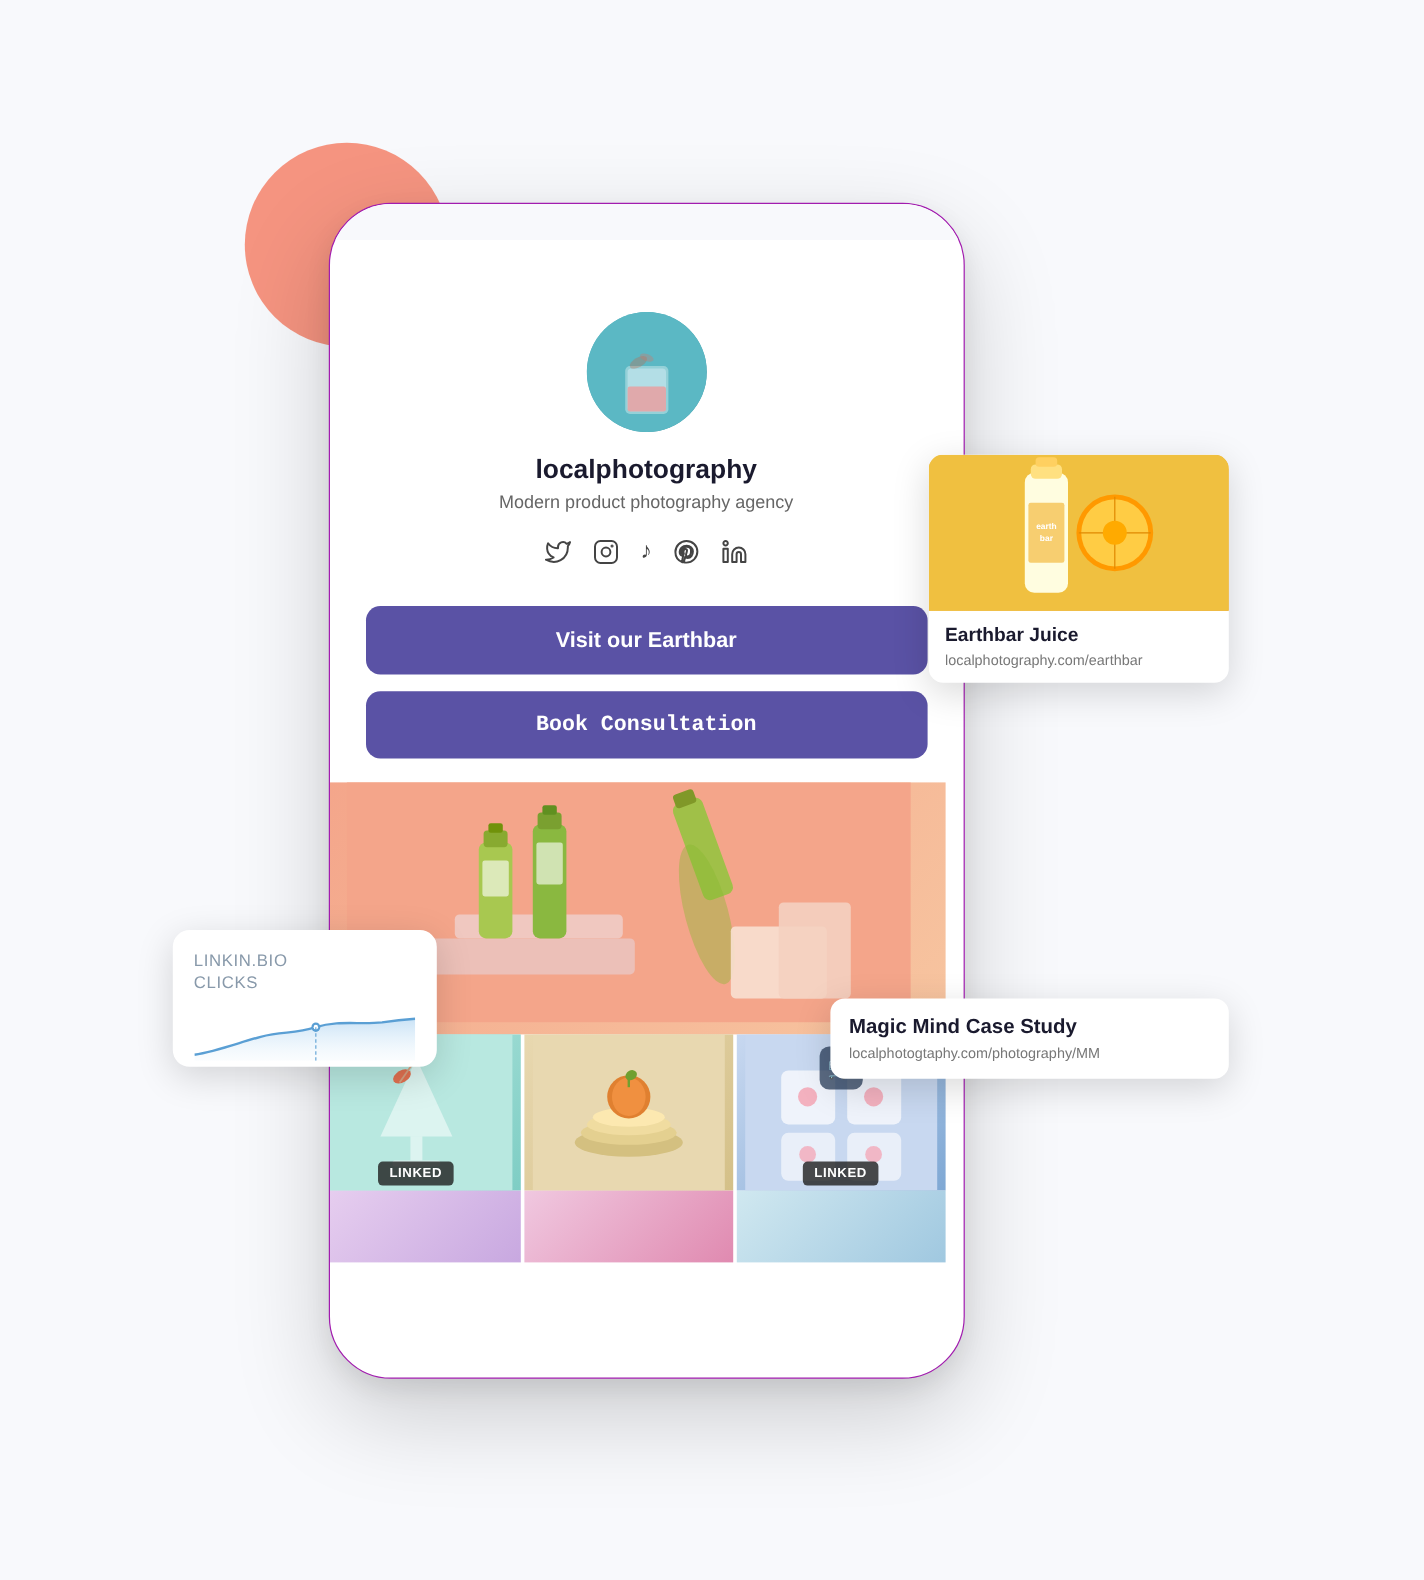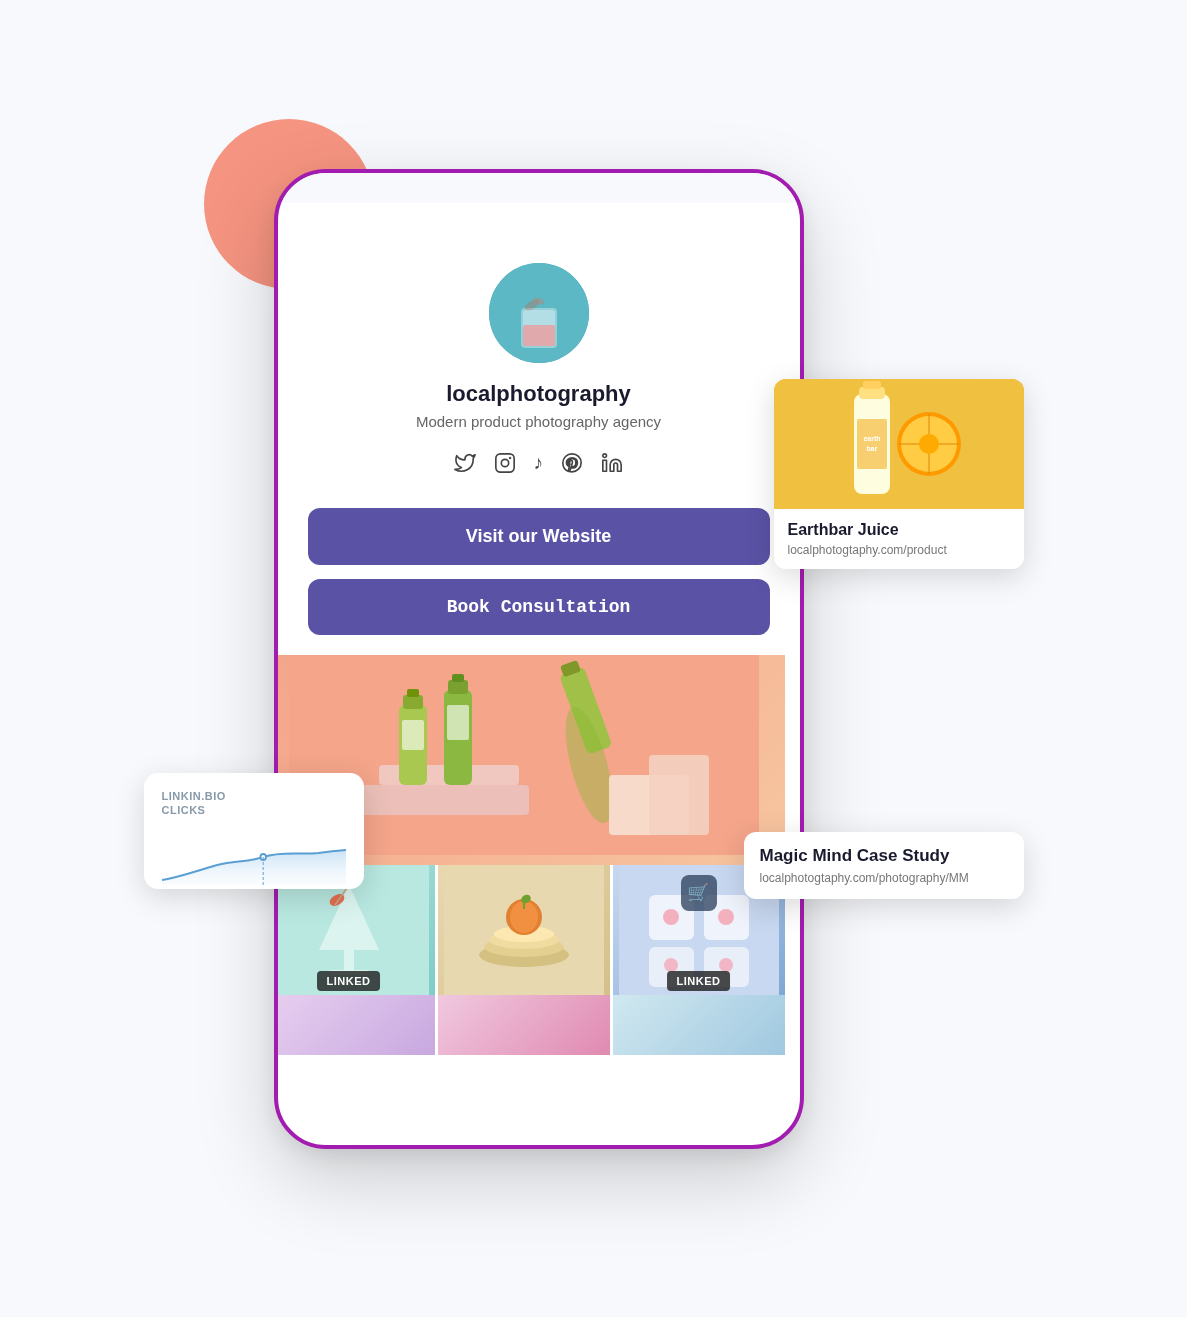--- a/index.html
+++ b/index.html
@@ -40,21 +40,21 @@
       position: absolute;
       top: 60px;
       left: 130px;
       width: 530px;
       height: 980px;
       background: #fff;
       border-radius: 52px;
       box-shadow: 0 30px 80px rgba(0,0,0,0.18), 0 8px 20px rgba(0,0,0,0.08);
       z-index: 2;
       overflow: hidden;
-      border: 4px solid #a21caf;
+      border: 1px solid #a21caf;
     }
 
     
     .phone-content {
       padding: 60px 30px 0 30px;
       display: flex;
       flex-direction: column;
       align-items: center;
     }
 
@@ -237,21 +237,21 @@
     .card-earthbar-url {
       font-size: 12px;
       color: #777;
     }
 
     
     .card-magic {
       position: absolute;
       bottom: 310px;
       right: 20px;
-      width: 280px;
+      width: 332px;
       background: #fff;
       border-radius: 12px;
       box-shadow: 0 8px 30px rgba(0,0,0,0.15);
       overflow: hidden;
       z-index: 5;
       padding: 14px 16px;
     }
     .card-magic-title {
       font-size: 17px;
       font-weight: 700;
@@ -270,26 +270,26 @@
       left: 0px;
       width: 220px;
       background: #fff;
       border-radius: 14px;
       box-shadow: 0 8px 30px rgba(0,0,0,0.15);
       overflow: hidden;
       z-index: 5;
       padding: 16px 18px 0 18px;
     }
     .analytics-label {
-      font-size: 11px;
-      font-weight: 700;
+      font-size: 14px;
+      font-weight: 400;
       color: #8899aa;
       letter-spacing: 0.5px;
       line-height: 1.3;
-      margin-bottom: 17px;
+      margin-bottom: 6px;
     }
     .analytics-number {
       font-size: 38px;
       font-weight: 800;
       color: #1a1a2e;
       margin-bottom: 4px;
     }
     .analytics-chart {
       width: 100%;
       height: 50px;
@@ -364,21 +364,21 @@
         </span>
         <span class="social-icon">
           <svg width="22" height="22" viewBox="0 0 24 24" fill="none" stroke="#444" stroke-width="1.8" stroke-linecap="round" stroke-linejoin="round">
               <path d="M16 8a6 6 0 0 1 6 6v7h-4v-7a2 2 0 0 0-2-2 2 2 0 0 0-2 2v7h-4v-7a6 6 0 0 1 6-6z"></path>
               <rect x="2" y="9" width="4" height="12"></rect>
               <circle cx="4" cy="4" r="2"></circle>
             </svg>
         </span>
       </div>
 
-      <button class="btn-primary">Visit our Website</button>
+      <button class="btn-primary">Visit our Earthbar</button>
 
       <button class="btn-secondary">Book Consultation</button>
 
       <div class="featured-image">
         <svg width="470" height="210" viewBox="0 0 470 210">
 
           <rect width="470" height="210" fill="#f4a58a"></rect>
 
           <rect x="90" y="120" width="140" height="20" rx="4" fill="#f0c8c0"></rect>
           <rect x="60" y="140" width="180" height="30" rx="4" fill="#ecc0b8"></rect>
@@ -480,21 +480,21 @@
 
         <ellipse cx="155" cy="65" rx="32" ry="32" fill="#ff9900"></ellipse>
         <ellipse cx="155" cy="65" rx="28" ry="28" fill="#ffcc44"></ellipse>
         <line x1="125" y1="65" x2="185" y2="65" stroke="#e08800" stroke-width="1"></line>
         <line x1="155" y1="35" x2="155" y2="95" stroke="#e08800" stroke-width="1"></line>
         <ellipse cx="155" cy="65" rx="10" ry="10" fill="#ffaa00"></ellipse>
       </svg>
     </div>
     <div class="card-earthbar-body">
       <div class="card-earthbar-title">Earthbar Juice</div>
-      <div class="card-earthbar-url">localphotogtaphy.com/product</div>
+      <div class="card-earthbar-url">localphotography.com/earthbar</div>
     </div>
   </div>
 
   <div class="card-magic">
     <div class="card-magic-title">Magic Mind Case Study</div>
     <div class="card-magic-url">localphotogtaphy.com/photography/MM</div>
   </div>
 
   <div class="card-analytics">
     <div class="analytics-label">

